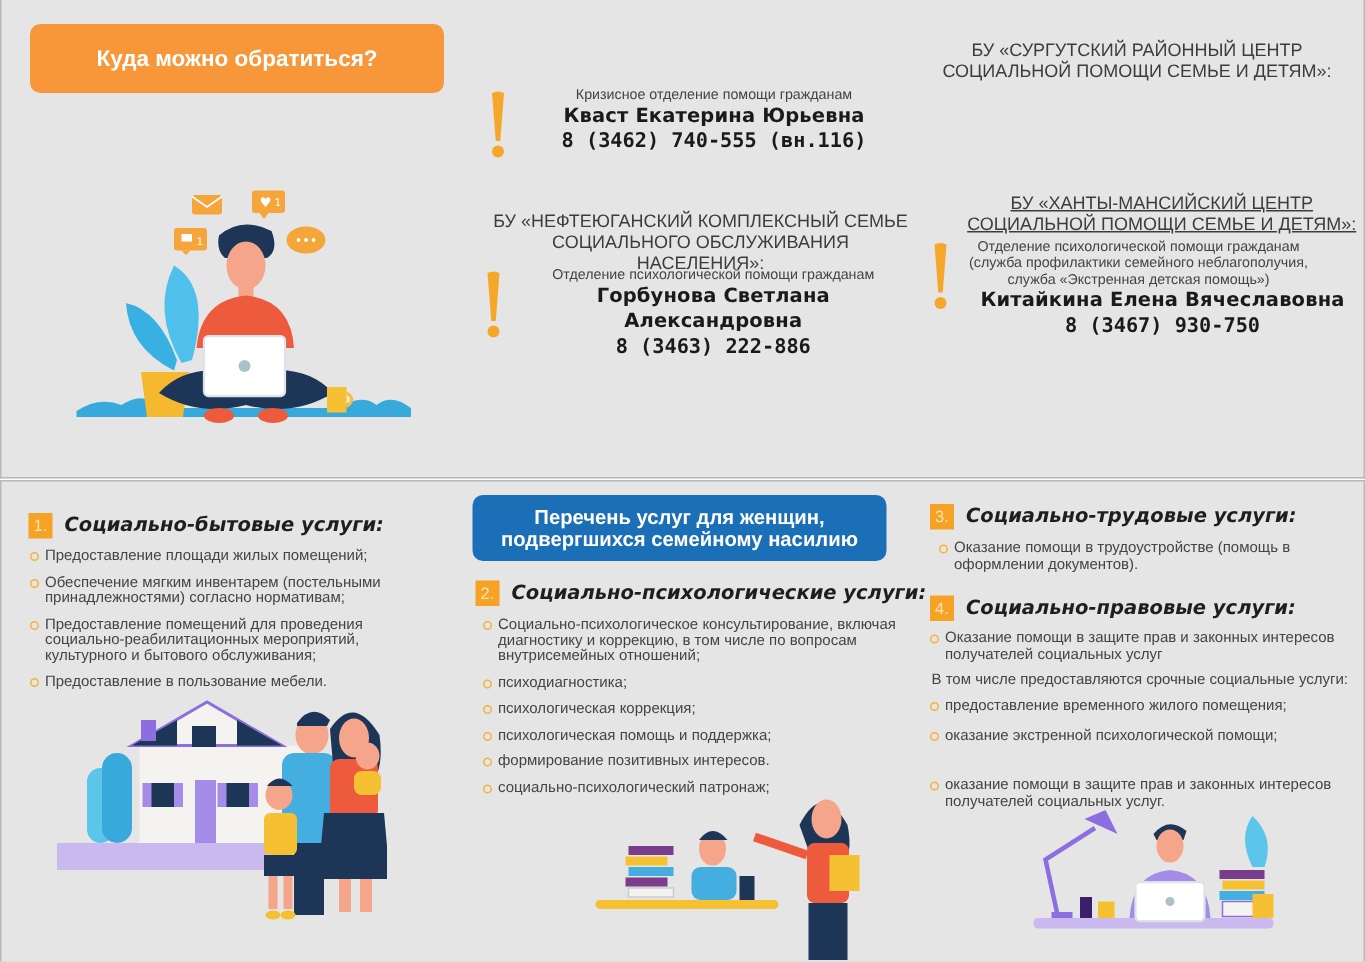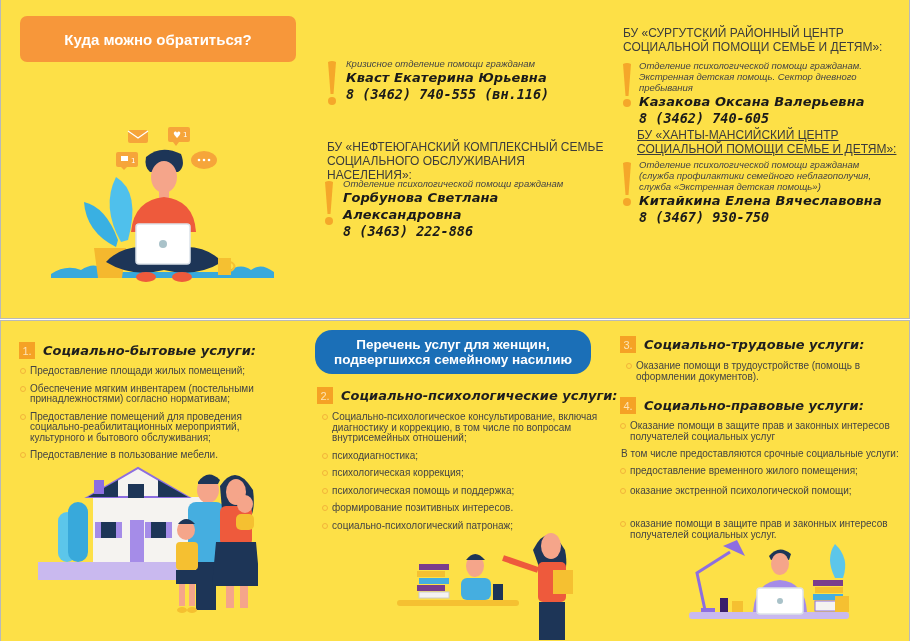--- a/index.html
+++ b/index.html
@@ -1,39 +1,39 @@
 <!DOCTYPE html>
 <html><head>
 <meta charset="utf-8">
 <style>
   html, body { margin:0; padding:0; }
   body { width:910px; height:641px; background:#ffffff; font-family:"Liberation Sans", sans-serif; color:#3a3a3a; position:relative; overflow:hidden; }
-  .sheet { position:absolute; left:0; width:908px; border:1px solid #b9b9b9; background:#fde047; }
+  .sheet { position:absolute; left:0; width:908px; border:1px solid #b9b9b9; background:#e5e5e5;text-align:center; }
   .top { top:0; height:318px; border-top:none; }
   .bottom { top:320px; height:320px; }
 
   .orange-btn { position:absolute; left:19px; top:16px; width:276px; height:46px; background:#f7973a; border-radius:7px; color:#fff; font-weight:bold; font-size:15px; display:flex; align-items:center; justify-content:center; }
 
   .org { position:absolute; font-size:12px; line-height:14px; color:#3c3c3c; text-transform:none; }
-  .contact { position:absolute;font-style:italic; }
+  .contact { position:absolute; }
   .excl { position:absolute; width:12px; height:46px; }
   .dept { font-size:9.5px; line-height:11px; color:#444; }
   .person { font-family:"DejaVu Sans", sans-serif; font-weight:bold; font-size:13px; color:#1a1a1a; line-height:17px; letter-spacing:0.1px; }
   .phone { font-family:"DejaVu Sans Mono", monospace; font-weight:bold; font-size:13.5px; color:#1a1a1a; line-height:17px; }
 
   .sec-title { position:absolute; display:flex; align-items:center; }
   .num { width:16px; height:17px; background:#f5a225; color:#fde3b5; font-size:11px; display:flex; align-items:center; justify-content:center; margin-right:8px; }
   .sec-label { font-family:"DejaVu Sans", sans-serif; font-weight:bold; font-style:italic; font-size:13px; color:#1e1e1e; }
 
   ul.items { position:absolute; list-style:none; margin:0; padding:0; font-size:10px; line-height:10.5px; color:#444; }
   ul.items li { position:relative; padding-left:10px; margin-bottom:7px; }
   ul.items li::before { content:""; position:absolute; left:0; top:2px; width:4px; height:4px; border:1.5px solid #f2b43a; border-radius:50%; }
   .note { position:absolute; font-size:10px; color:#444; }
 
-  .blue-banner { position:absolute; left:315px; top:330px; width:276px; height:44px; background:#1b6fb7; border-radius:17px; color:#fff; font-weight:bold; font-size:13.5px; line-height:15px; display:flex; align-items:center; justify-content:center; text-align:center; }
+  .blue-banner { position:absolute; left:315px; top:330px; width:276px; height:44px; background:#1b6fb7; border-radius:7px; color:#fff; font-weight:bold; font-size:13.5px; line-height:15px; display:flex; align-items:center; justify-content:center; text-align:center; }
 </style>
 </head>
 <body>
 
 <div class="sheet top">
 
   <div class="orange-btn">Куда можно обратиться?</div>
 
   <svg style="position:absolute;left:45px;top:122px" width="232" height="165" viewBox="0 0 232 165">
 
@@ -102,31 +102,20 @@
         <circle cx="6" cy="41" r="4" fill="#f5a72a"></circle>
       </svg>
     <div style="margin-left:20px;">
       <div class="dept">Отделение психологической помощи гражданам</div>
       <div class="person">Горбунова Светлана Александровна</div>
       <div class="phone">8 (3463) 222-886</div>
     </div>
   </div>
 
   <div class="org" style="left:622px;top:26px;width:270px;">БУ «СУРГУТСКИЙ РАЙОННЫЙ ЦЕНТР СОЦИАЛЬНОЙ ПОМОЩИ СЕМЬЕ И ДЕТЯМ»:</div>
-  <div class="contact" style="left:620px;top:60px;width:290px;">
-    <svg class="excl" style="left:0;top:2px;" viewBox="0 0 12 46">
-        <path d="M2 2 Q6 0 10 2 L7.5 34 L4.5 34 Z" fill="#f5a72a"></path>
-        <circle cx="6" cy="41" r="4" fill="#f5a72a"></circle>
-      </svg>
-    <div style="margin-left:18px;">
-      <div class="dept" style="width:270px;">Отделение психологической помощи гражданам. Экстренная детская помощь. Сектор дневного пребывания</div>
-      <div class="person">Казакова Оксана Валерьевна</div>
-      <div class="phone">8 (3462) 740-605</div>
-    </div>
-  </div>
 
   <div class="org" style="left:636px;top:128px;width:275px;text-decoration:underline;">БУ «ХАНТЫ-МАНСИЙСКИЙ ЦЕНТР СОЦИАЛЬНОЙ ПОМОЩИ СЕМЬЕ И ДЕТЯМ»:</div>
   <div class="contact" style="left:620px;top:159px;width:290px;">
     <svg class="excl" style="left:0;top:2px;" viewBox="0 0 12 46">
         <path d="M2 2 Q6 0 10 2 L7.5 34 L4.5 34 Z" fill="#f5a72a"></path>
         <circle cx="6" cy="41" r="4" fill="#f5a72a"></circle>
       </svg>
     <div style="margin-left:18px;">
       <div class="dept" style="width:240px;">Отделение психологической помощи гражданам (служба профилактики семейного неблагополучия, служба «Экстренная детская помощь»)</div>
       <div class="person">Китайкина Елена Вячеславовна</div>

